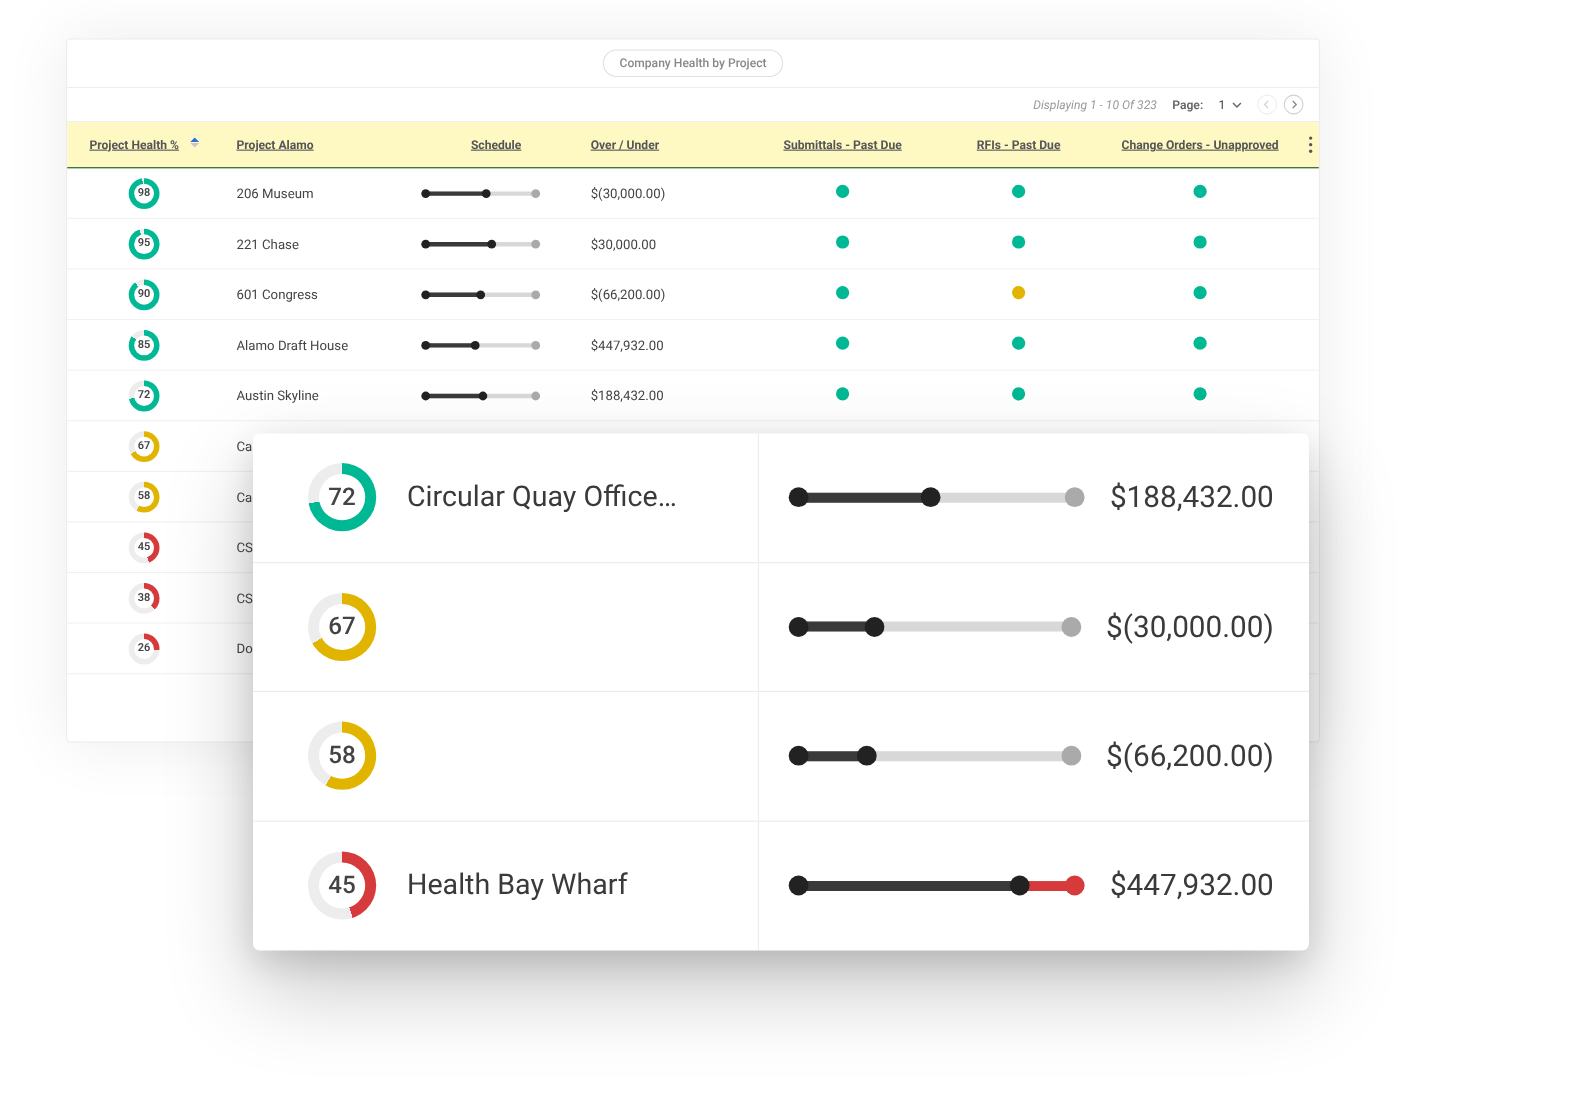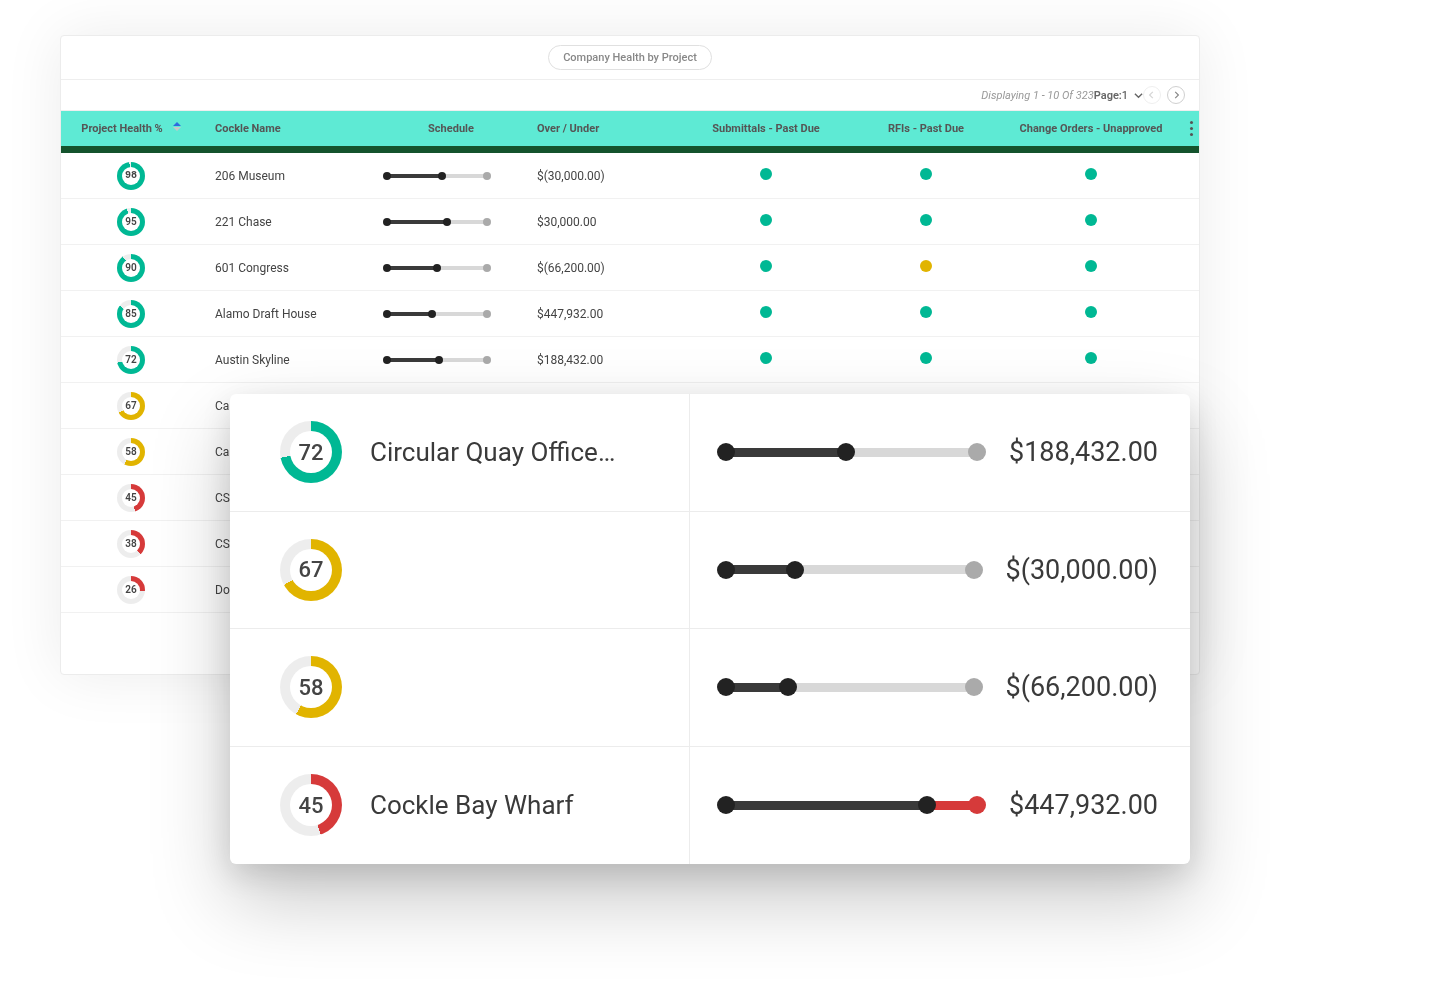--- a/index.html
+++ b/index.html
@@ -20,21 +20,21 @@
     display:flex;justify-content:center;align-items:center;
     height:44px;border-bottom:1px solid #eee;
   }
   .card-header .chip{
     border:1px solid #e0e0e0;border-radius:18px;font-size:11px;
     color:#888;padding:5px 14px;font-weight:500;
   }
 
   .toolbar{
     height:30px;display:flex;justify-content:flex-end;align-items:center;
-    padding:0 14px;font-size:11px;color:#888;
+    padding:0 14px;font-size:11px;color:#888;gap:14px;
   }
   .toolbar .displaying{font-style:italic;color:#999;}
   .toolbar .page-label{color:#666;font-weight:600;}
   .toolbar .page-select{display:flex;align-items:center;gap:6px;color:#444;cursor:pointer;}
   .toolbar .page-select svg{width:9px;height:9px;}
   .toolbar .pager{display:flex;gap:6px;}
   .toolbar .pager .pbtn{
     width:18px;height:18px;border:1px solid #d0d0d0;border-radius:50%;
     display:flex;align-items:center;justify-content:center;color:#888;cursor:pointer;
   }
@@ -44,22 +44,23 @@
   
   .grid{border-top:1px solid #eee;}
   .row{
     display:grid;
     grid-template-columns: 140px 170px 160px 150px 170px 150px 180px 20px;
     align-items:center;
     height:46px;font-size:12px;color:#444;
     border-bottom:1px solid #f1f1f1;
   }
   .row.hdr{
-    background:#5eead4;height:42px;font-size:11px;font-weight:700;color:#555;
-    border-bottom:7px solid #14532d;
+    background:#fef9c3;height:42px;font-size:11px;font-weight:700;color:#555;
+    border-bottom:1px solid #14532d;
+    text-decoration:underline;
   }
   .row .c{padding:0 8px;}
   .row .health{display:flex;justify-content:center;}
   .row .name{padding-left:14px;white-space:nowrap;overflow:hidden;text-overflow:ellipsis;}
   .row .sched{display:flex;justify-content:flex-start;padding-left:16px;}
   .row .over{padding-left:6px;}
   .row .center{text-align:center;}
 
   .sort-icon{display:inline-flex;flex-direction:column;gap:1px;margin-left:10px;vertical-align:middle;}
   .sort-icon span{width:0;height:0;border-left:4px solid transparent;border-right:4px solid transparent;}
@@ -149,38 +150,38 @@
 
     <div class="grid">
       <div class="row hdr">
         <div class="c health">
           <span>Project Health %</span>
           <span class="sort-icon">
               <span class="up"></span>
               <span class="dn"></span>
             </span>
         </div>
-        <div class="c name">Cockle Name</div>
+        <div class="c name">Project Alamo</div>
         <div class="c center">Schedule</div>
         <div class="c over">Over / Under</div>
         <div class="c center">Submittals - Past Due</div>
         <div class="c center">RFIs - Past Due</div>
         <div class="c center">Change Orders - Unapproved</div>
         <div class="c">
           <div class="kebab">
               <span></span>
               <span></span>
               <span></span>
             </div>
         </div>
       </div>
       <div id="tbody">
           <div class="row">
             <div class="c health">
-              <div class="donut" style="background: conic-gradient(rgb(0, 184, 148) 0deg, rgb(0, 184, 148) 352.8deg, rgb(237, 237, 237) 352.8deg, rgb(237, 237, 237) 360deg); font-family: Liberation Mono, monospace;">
+              <div class="donut" style="background: conic-gradient(rgb(0, 184, 148) 0deg, rgb(0, 184, 148) 352.8deg, rgb(237, 237, 237) 352.8deg, rgb(237, 237, 237) 360deg);">
                 <div class="lbl">98</div>
               </div>
             </div>
             <div class="c name">206 Museum</div>
             <div class="c sched">
               <div class="sched-bar">
                 <div class="fill" style="width:55%"></div>
                 <div class="dot s"></div>
                 <div class="dot m" style="left:55%"></div>
                 <div class="dot e"></div>
@@ -433,21 +434,21 @@
             <div class="dot e"></div>
           </div>
           <div class="amt">$(66,200.00)</div>
         </div>
       </div>
       <div class="drow">
         <div class="L">
           <div class="donutL" style="background: conic-gradient(rgb(214, 58, 58) 0deg, rgb(214, 58, 58) 162deg, rgb(237, 237, 237) 162deg, rgb(237, 237, 237) 360deg);">
             <div class="lbl">45</div>
           </div>
-          <div class="pname">Cockle Bay Wharf</div>
+          <div class="pname">Health Bay Wharf</div>
         </div>
         <div class="R">
           <div class="sched-barL">
             <div class="fill" style="width:80%"></div>
             <div class="dot s"></div>
             <div class="over" style="left:80%;right:0"></div>
             <div class="dot m" style="left:80%"></div>
             <div class="dot red" style="left:100%"></div>
           </div>
           <div class="amt">$447,932.00</div>

